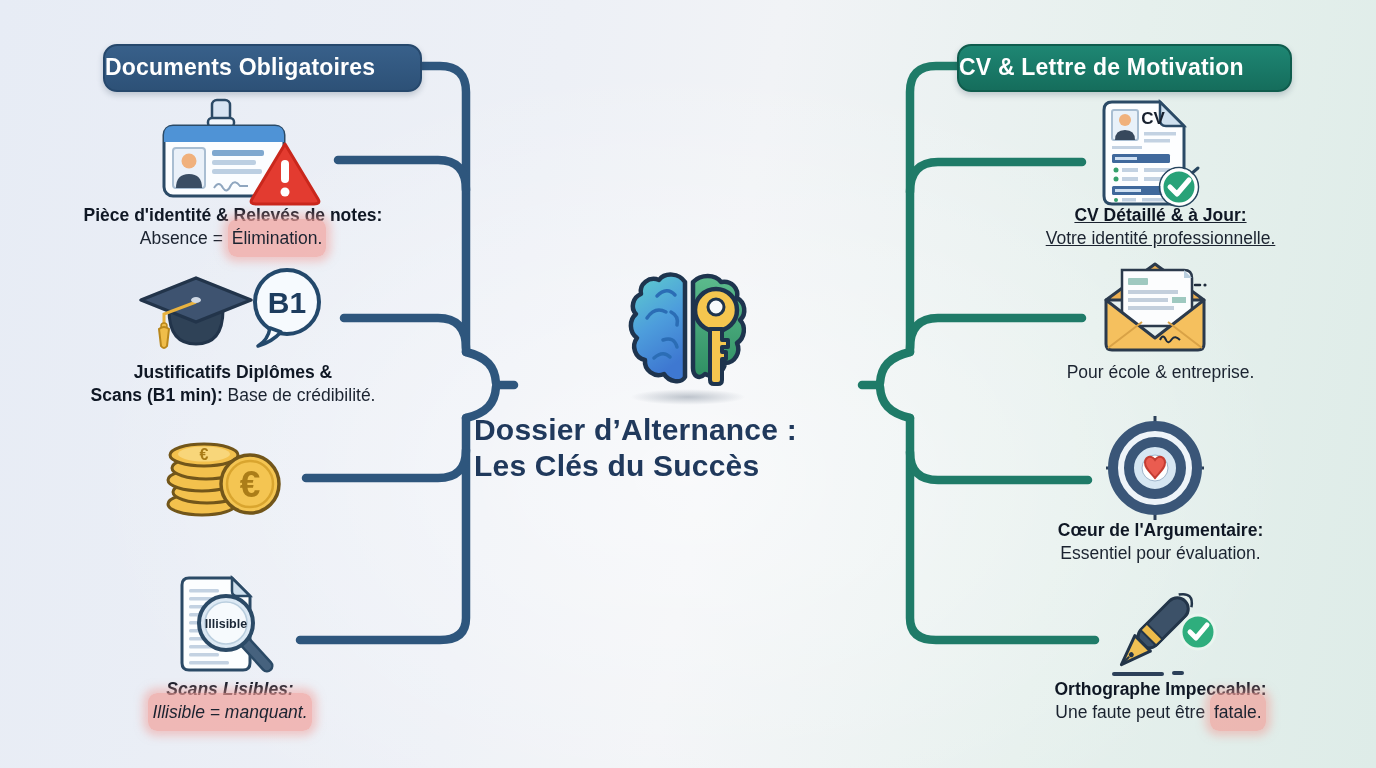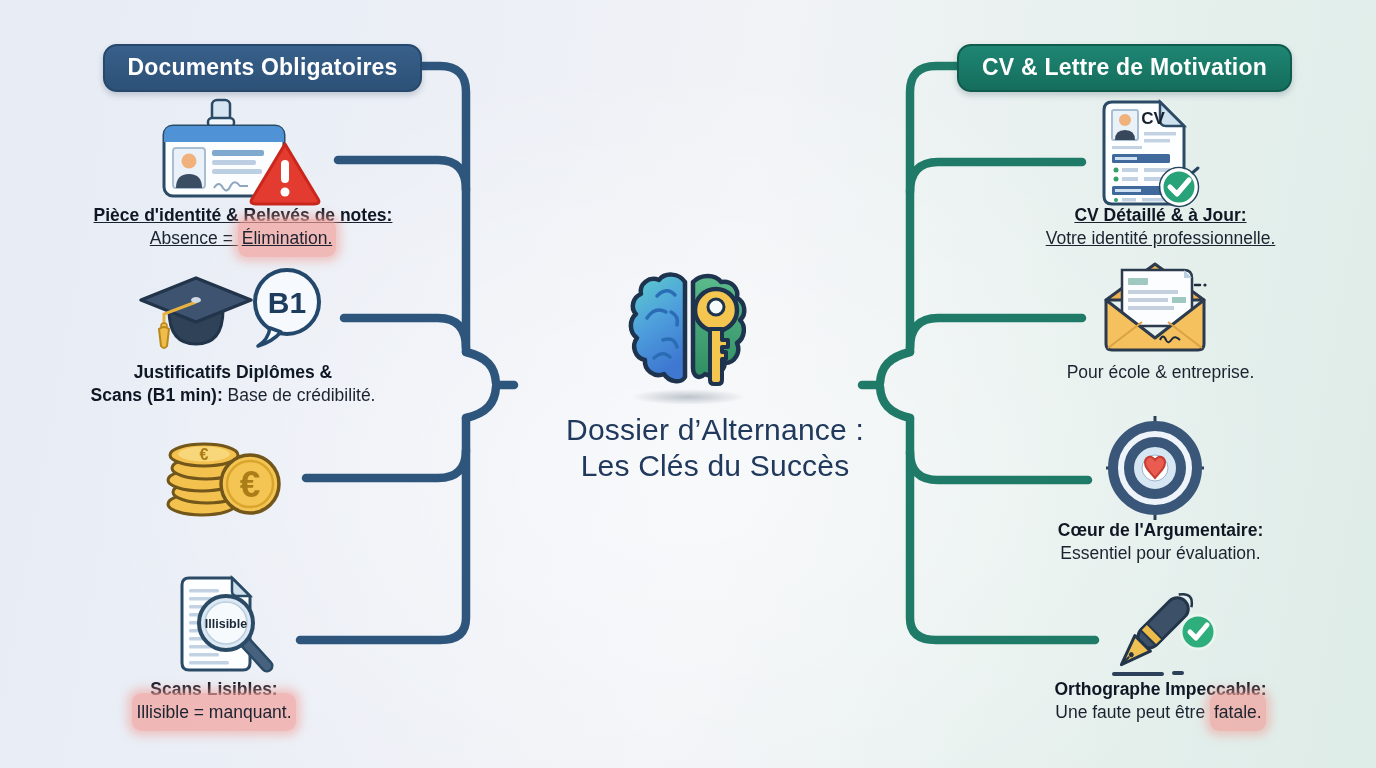--- a/index.html
+++ b/index.html
@@ -7,36 +7,36 @@
     position:relative;width:1376px;height:768px;overflow:hidden;
     font-family:"Liberation Sans","DejaVu Sans",sans-serif;
     background:
       radial-gradient(ellipse at 50% 62%, rgba(255,255,255,.55), rgba(255,255,255,0) 62%),
       linear-gradient(100deg,#e7ecf5 0%,#edf0f6 38%,#f1f3f6 52%,#e6f0ed 76%,#deece8 100%);
   }
   svg{position:absolute;overflow:visible;}
   .connectors{left:0;top:0;}
   .pill{
     position:absolute;height:44px;border-radius:14px;
-    color:#fff;font-weight:bold;font-size:23px;line-height:43px;text-align:center;
+    color:#fff;font-weight:bold;font-size:23px;line-height:43px;
     letter-spacing:.2px;box-shadow:0 3px 6px rgba(25,45,70,.22);
   }
   .pill-left{left:103px;top:44px;width:315px;
     background:linear-gradient(180deg,#38608a 0%,#2d5177 100%);border:2px solid #26486c;}
   .pill-right{left:957px;top:44px;width:331px;
     background:linear-gradient(180deg,#1e8673 0%,#156d5c 100%);border:2px solid #0f5c4d;}
   .txt{position:absolute;text-align:center;font-size:17.5px;line-height:22.5px;color:#1b2330;}
   .t-b{font-weight:bold;color:#0f1724;}
   .hl{
     background:rgba(242,158,152,.68);border-radius:9px;padding:9px 4px;
     box-shadow:0 0 9px 5px rgba(242,158,152,.5);
   }
   .title{
-    position:absolute;left:515px;top:412px;width:400px;text-align:center;
-    font-size:30px;line-height:36px;font-weight:normal;color:#20395c;letter-spacing:.2px;
+    position:absolute;left:474px;top:412px;width:400px;text-align:left;
+    font-size:30px;line-height:36px;font-weight:bold;color:#20395c;letter-spacing:.2px;
   }
   .icon-shadow{
     position:absolute;left:630px;top:389px;width:116px;height:16px;
     background:radial-gradient(ellipse at center, rgba(95,110,128,.38), rgba(95,110,128,0) 70%);
   }
 </style>
 </head>
 <body>
 
 <div class="canvas">
@@ -103,21 +103,21 @@
     <rect x="54" y="52" width="52" height="6" rx="2" fill="#7fa8cf"></rect>
     <rect x="54" y="62" width="44" height="5" rx="2" fill="#bccfe2"></rect>
     <rect x="54" y="71" width="50" height="5" rx="2" fill="#bccfe2"></rect>
     <path d="M56 90 q5 -8 9 0 q4 6 8 -3 q4 -6 9 1 l8 0" stroke="#8fa6bf" stroke-width="2" fill="none"></path>
   </svg>
   <svg style="left:246px;top:138px;" width="78" height="70" viewBox="0 0 78 70">
     <path d="M39 6 L72 61 Q75 66 68 66 H10 Q3 66 6 61 Z" fill="#e33b30" stroke="#c9271c" stroke-width="3" stroke-linejoin="round"></path>
     <rect x="35" y="22" width="8" height="23" rx="4" fill="#fff"></rect>
     <circle cx="39" cy="54" r="4.5" fill="#fff"></circle>
   </svg>
-  <div class="txt" style="left:48px;top:204px;width:390px;text-decoration:underline;">
+  <div class="txt" style="left:38px;top:204px;width:390px;">
     <div class="t-b">Pièce d'identité &amp; Relevés de notes:</div>
     <div><span>Absence = </span><span class="hl">Élimination.</span></div>
   </div>
 
   <svg style="left:135px;top:272px;" width="122" height="90" viewBox="0 0 122 90">
     <path d="M34 38 Q34 72 61 72 Q88 72 88 38 Z" fill="#2f4257" stroke="#22344a" stroke-width="3"></path>
     <polygon points="61,6 116,28 61,50 6,28" fill="#3e5370" stroke="#22344a" stroke-width="3.5" stroke-linejoin="round"></polygon>
     <path d="M61 30 L29 42 L29 54" stroke="#e8b23f" stroke-width="3" fill="none"></path>
     <circle cx="29" cy="54" r="3" fill="#f0bd4a" stroke="#b9871c" stroke-width="1.5"></circle>
     <path d="M24 57 Q29 53 34 57 L32 74 Q29 78 26 74 Z" fill="#f0bd4a" stroke="#b9871c" stroke-width="2"></path>
@@ -162,21 +162,21 @@
         <rect x="19" y="72" width="44" height="3.5" rx="1.5"></rect>
       <rect x="19" y="80" width="30" height="3.5" rx="1.5"></rect>
         <rect x="19" y="88" width="40" height="3.5" rx="1.5"></rect>
     </g>
     <line x1="76" y1="70" x2="97" y2="93" stroke="#2b4a66" stroke-width="13" stroke-linecap="round"></line>
     <line x1="76" y1="70" x2="97" y2="93" stroke="#46627e" stroke-width="8" stroke-linecap="round"></line>
     <circle cx="56" cy="50" r="27" fill="#dce9f4" stroke="#2b4a66" stroke-width="4"></circle>
     <circle cx="56" cy="50" r="21" fill="#f6fafd" stroke="#b9cede" stroke-width="1.5"></circle>
     <text x="56" y="55" font-size="12.5" font-weight="bold" fill="#1a2736" text-anchor="middle">Illisible</text>
   </svg>
-  <div class="txt" style="left:20px;top:678px;width:388px;">
+  <div class="txt" style="left:36px;top:678px;width:388px;font-style:italic;">
     <div class="t-b">Scans Lisibles:</div>
     <div><span class="hl">Illisible = manquant.</span></div>
   </div>
 
   <svg style="left:1096px;top:98px;" width="96" height="106" viewBox="0 0 96 106">
     <path d="M8 12 Q8 4 16 4 H64 L88 28 V98 Q88 106 80 106 H16 Q8 106 8 98 Z" fill="#fdfeff" stroke="#2b4a66" stroke-width="3"></path>
     <path d="M64 4 L88 28 H70 Q64 28 64 22 Z" fill="#cfe0ee" stroke="#2b4a66" stroke-width="2.5"></path>
     <text x="57" y="26" font-size="17" font-weight="bold" fill="#17202e" text-anchor="middle">CV</text>
     <rect x="16" y="12" width="26" height="30" rx="2" fill="#e9f1f9" stroke="#a9bed2" stroke-width="2"></rect>
     <circle cx="29" cy="22" r="6" fill="#f0b17c"></circle>

